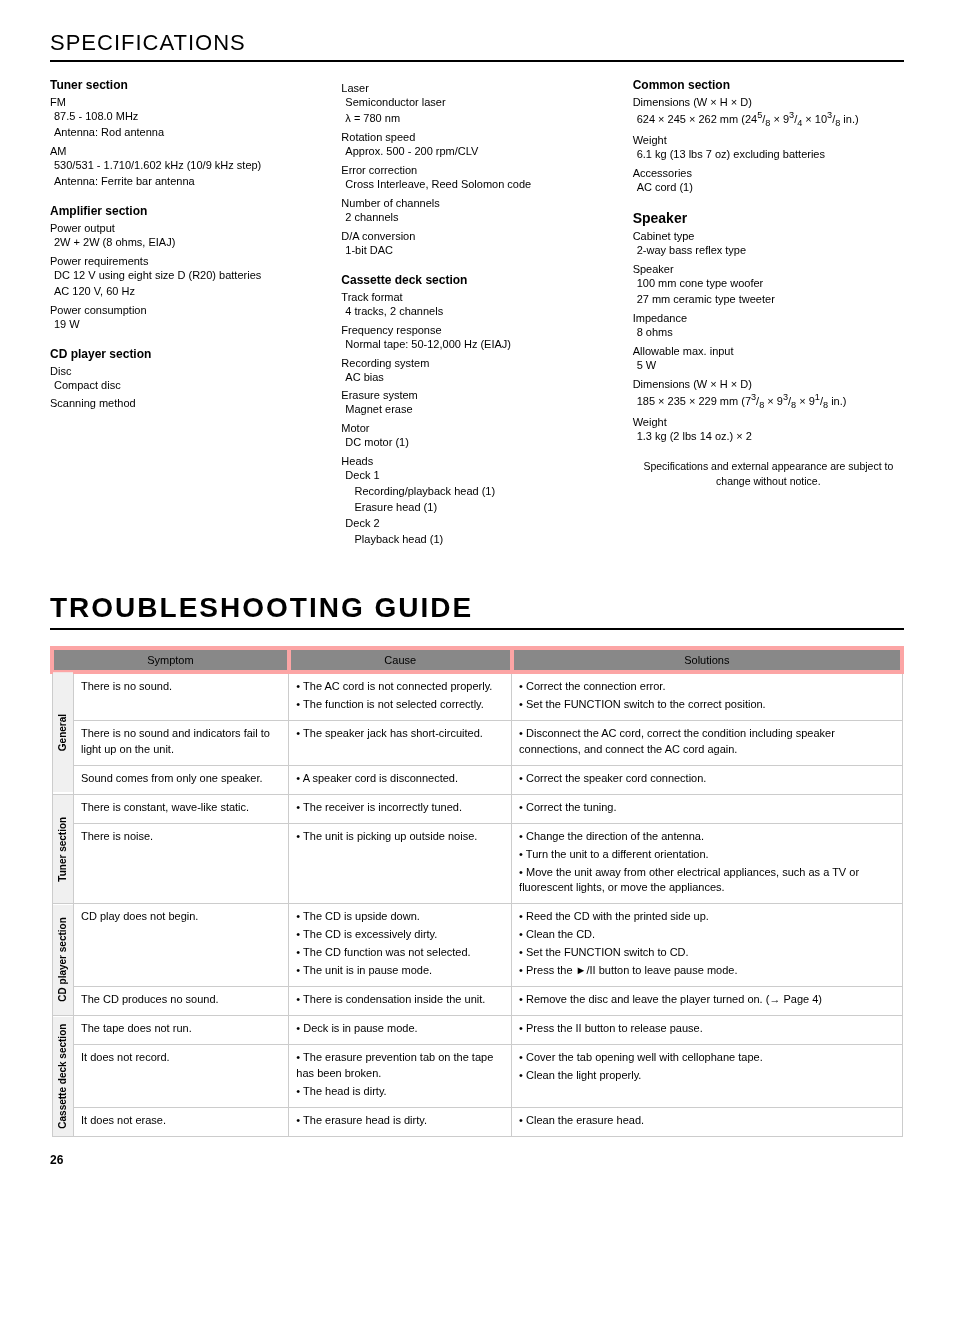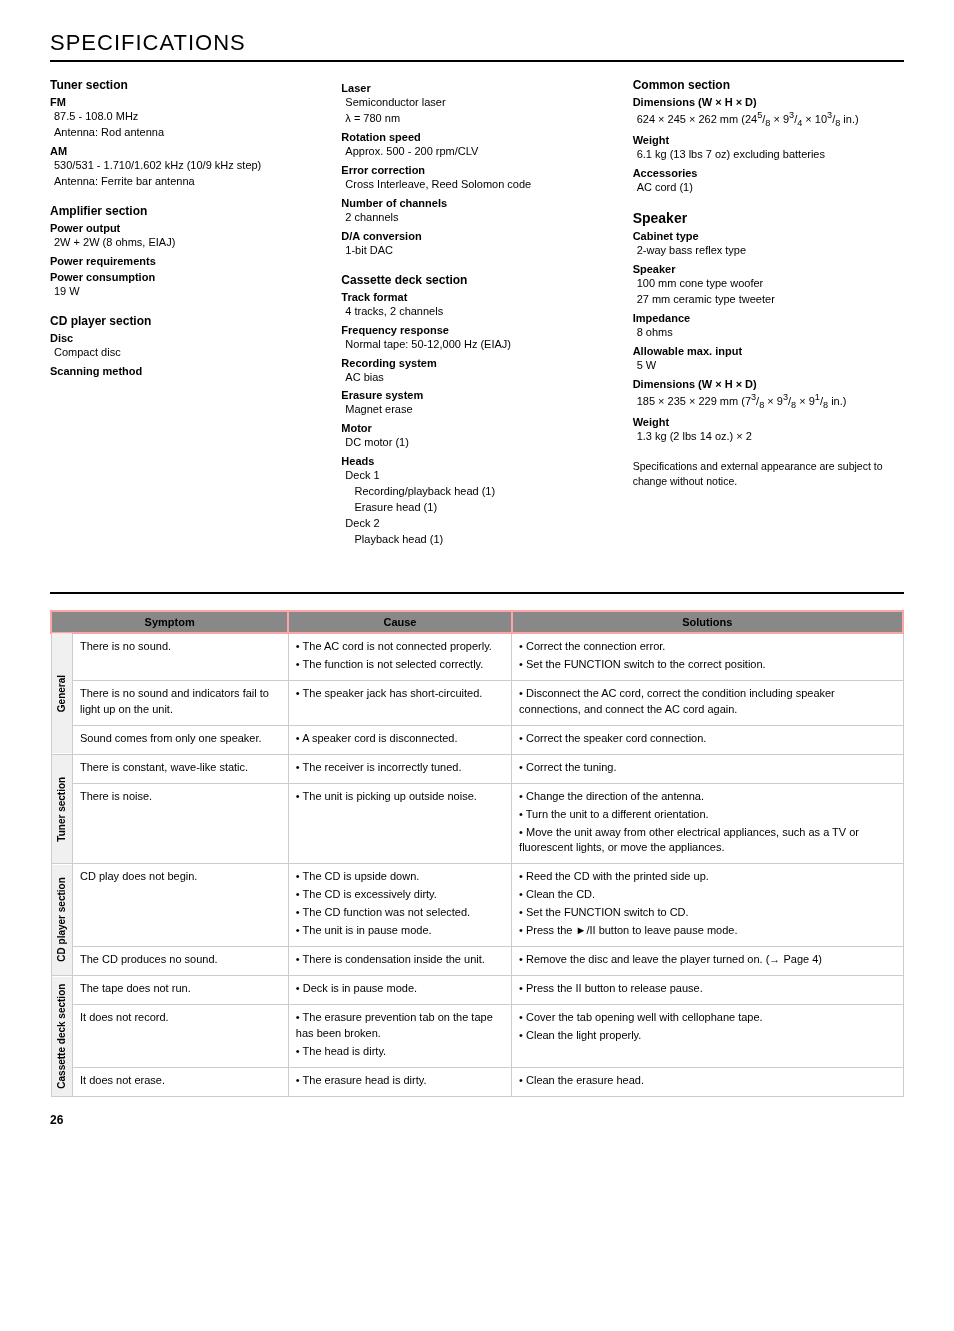--- a/index.html
+++ b/index.html
@@ -34,21 +34,21 @@
 
     .spec-group {
       margin-bottom: 14px;
     }
     .spec-group-title {
       font-weight: bold;
       font-size: 12px;
       margin-bottom: 2px;
     }
     .spec-sub-title {
-      font-weight: bold;
+      font-weight: normal;
       font-size: 11px;
       margin-top: 4px;
       margin-bottom: 1px;
     }
     .spec-value {
       font-size: 11px;
       padding-left: 4px;
       line-height: 1.45;
     }
 
@@ -64,23 +64,23 @@
     .trouble-table {
       width: 100%;
       border-collapse: collapse;
       margin-top: 10px;
       font-size: 11px;
     }
 
     .trouble-table th {
       background-color: #888;
       color: #000;
-      font-weight: bold;
+      font-weight: normal;
       padding: 4px 8px;
-      border: 2px solid #fca5a5;
+      border: 4px solid #fca5a5;
       text-align: center;
       font-size: 11px;
     }
 
     .trouble-table td {
       border: 1px solid #ccc;
       padding: 5px 7px;
       vertical-align: top;
       line-height: 1.45;
       margin-top: 17px;
@@ -111,20 +111,21 @@
     .page-num {
       margin-top: 16px;
       font-size: 12px;
       font-weight: bold;
     }
 
     .note-text {
       font-size: 10.5px;
       margin-top: 6px;
       line-height: 1.45;
+      text-align: center;
     }
   </style>
 </head>
 <body>
 
 <div>
   <h1 class="section-title">SPECIFICATIONS</h1>
   <hr class="section-divider">
 
   <div class="specs-grid">
@@ -137,20 +138,21 @@
         <div class="spec-value">87.5 - 108.0 MHz<br>Antenna: Rod antenna</div>
         <div class="spec-sub-title">AM</div>
         <div class="spec-value">530/531 - 1.710/1.602 kHz (10/9 kHz step)<br>Antenna: Ferrite bar antenna</div>
       </div>
 
       <div class="spec-group">
         <div class="spec-group-title">Amplifier section</div>
         <div class="spec-sub-title">Power output</div>
         <div class="spec-value">2W + 2W (8 ohms, EIAJ)</div>
         <div class="spec-sub-title">Power requirements</div>
+        <div class="spec-value">DC 12 V using eight size D (R20) batteries<br>AC 120 V, 60 Hz</div>
         <div class="spec-sub-title">Power consumption</div>
         <div class="spec-value">19 W</div>
       </div>
 
       <div class="spec-group">
         <div class="spec-group-title">CD player section</div>
         <div class="spec-sub-title">Disc</div>
         <div class="spec-value">Compact disc</div>
         <div class="spec-sub-title">Scanning method</div>
       </div>
@@ -216,20 +218,21 @@
 
       <div class="note-text">
         Specifications and external appearance are subject to change without notice.
       </div>
     </div>
 
   </div>
 </div>
 
 <div>
+  <h1 class="troubleshoot-title">TROUBLESHOOTING GUIDE</h1>
   <hr class="section-divider">
 
   <table class="trouble-table">
     <thead>
       <tr>
         <th colspan="2">Symptom</th>
         <th>Cause</th>
         <th>Solutions</th>
       </tr>
     </thead>

